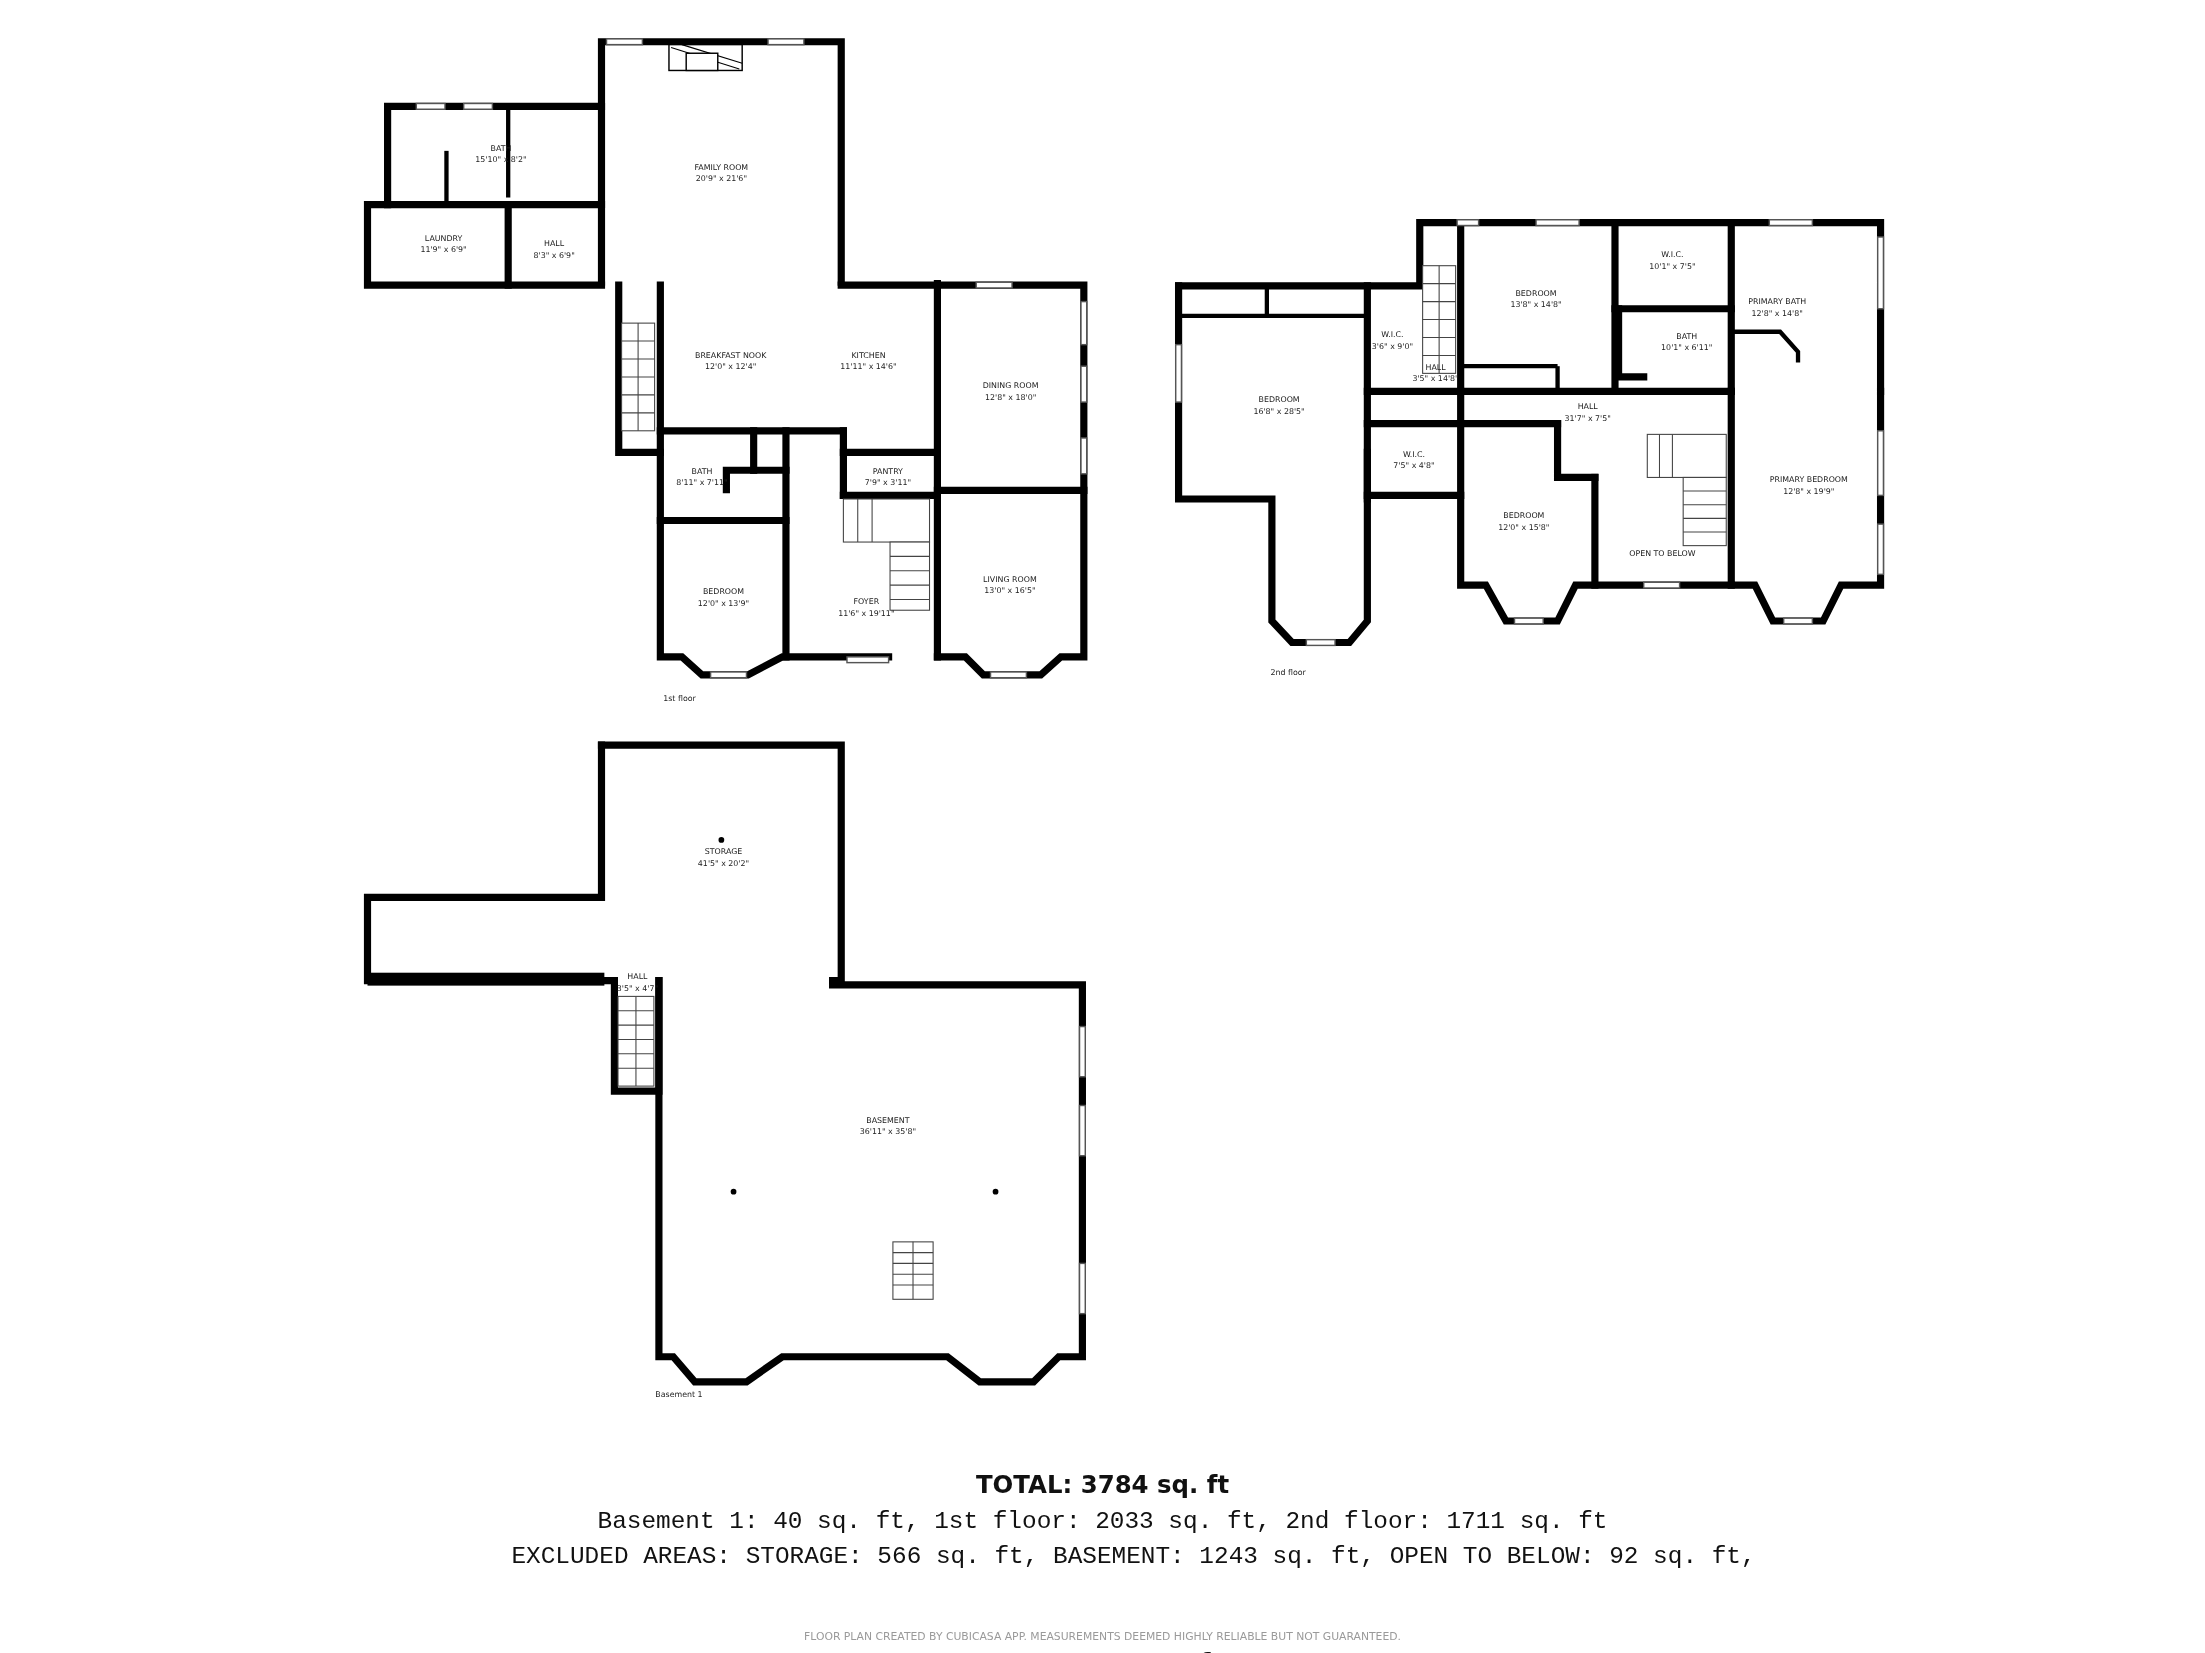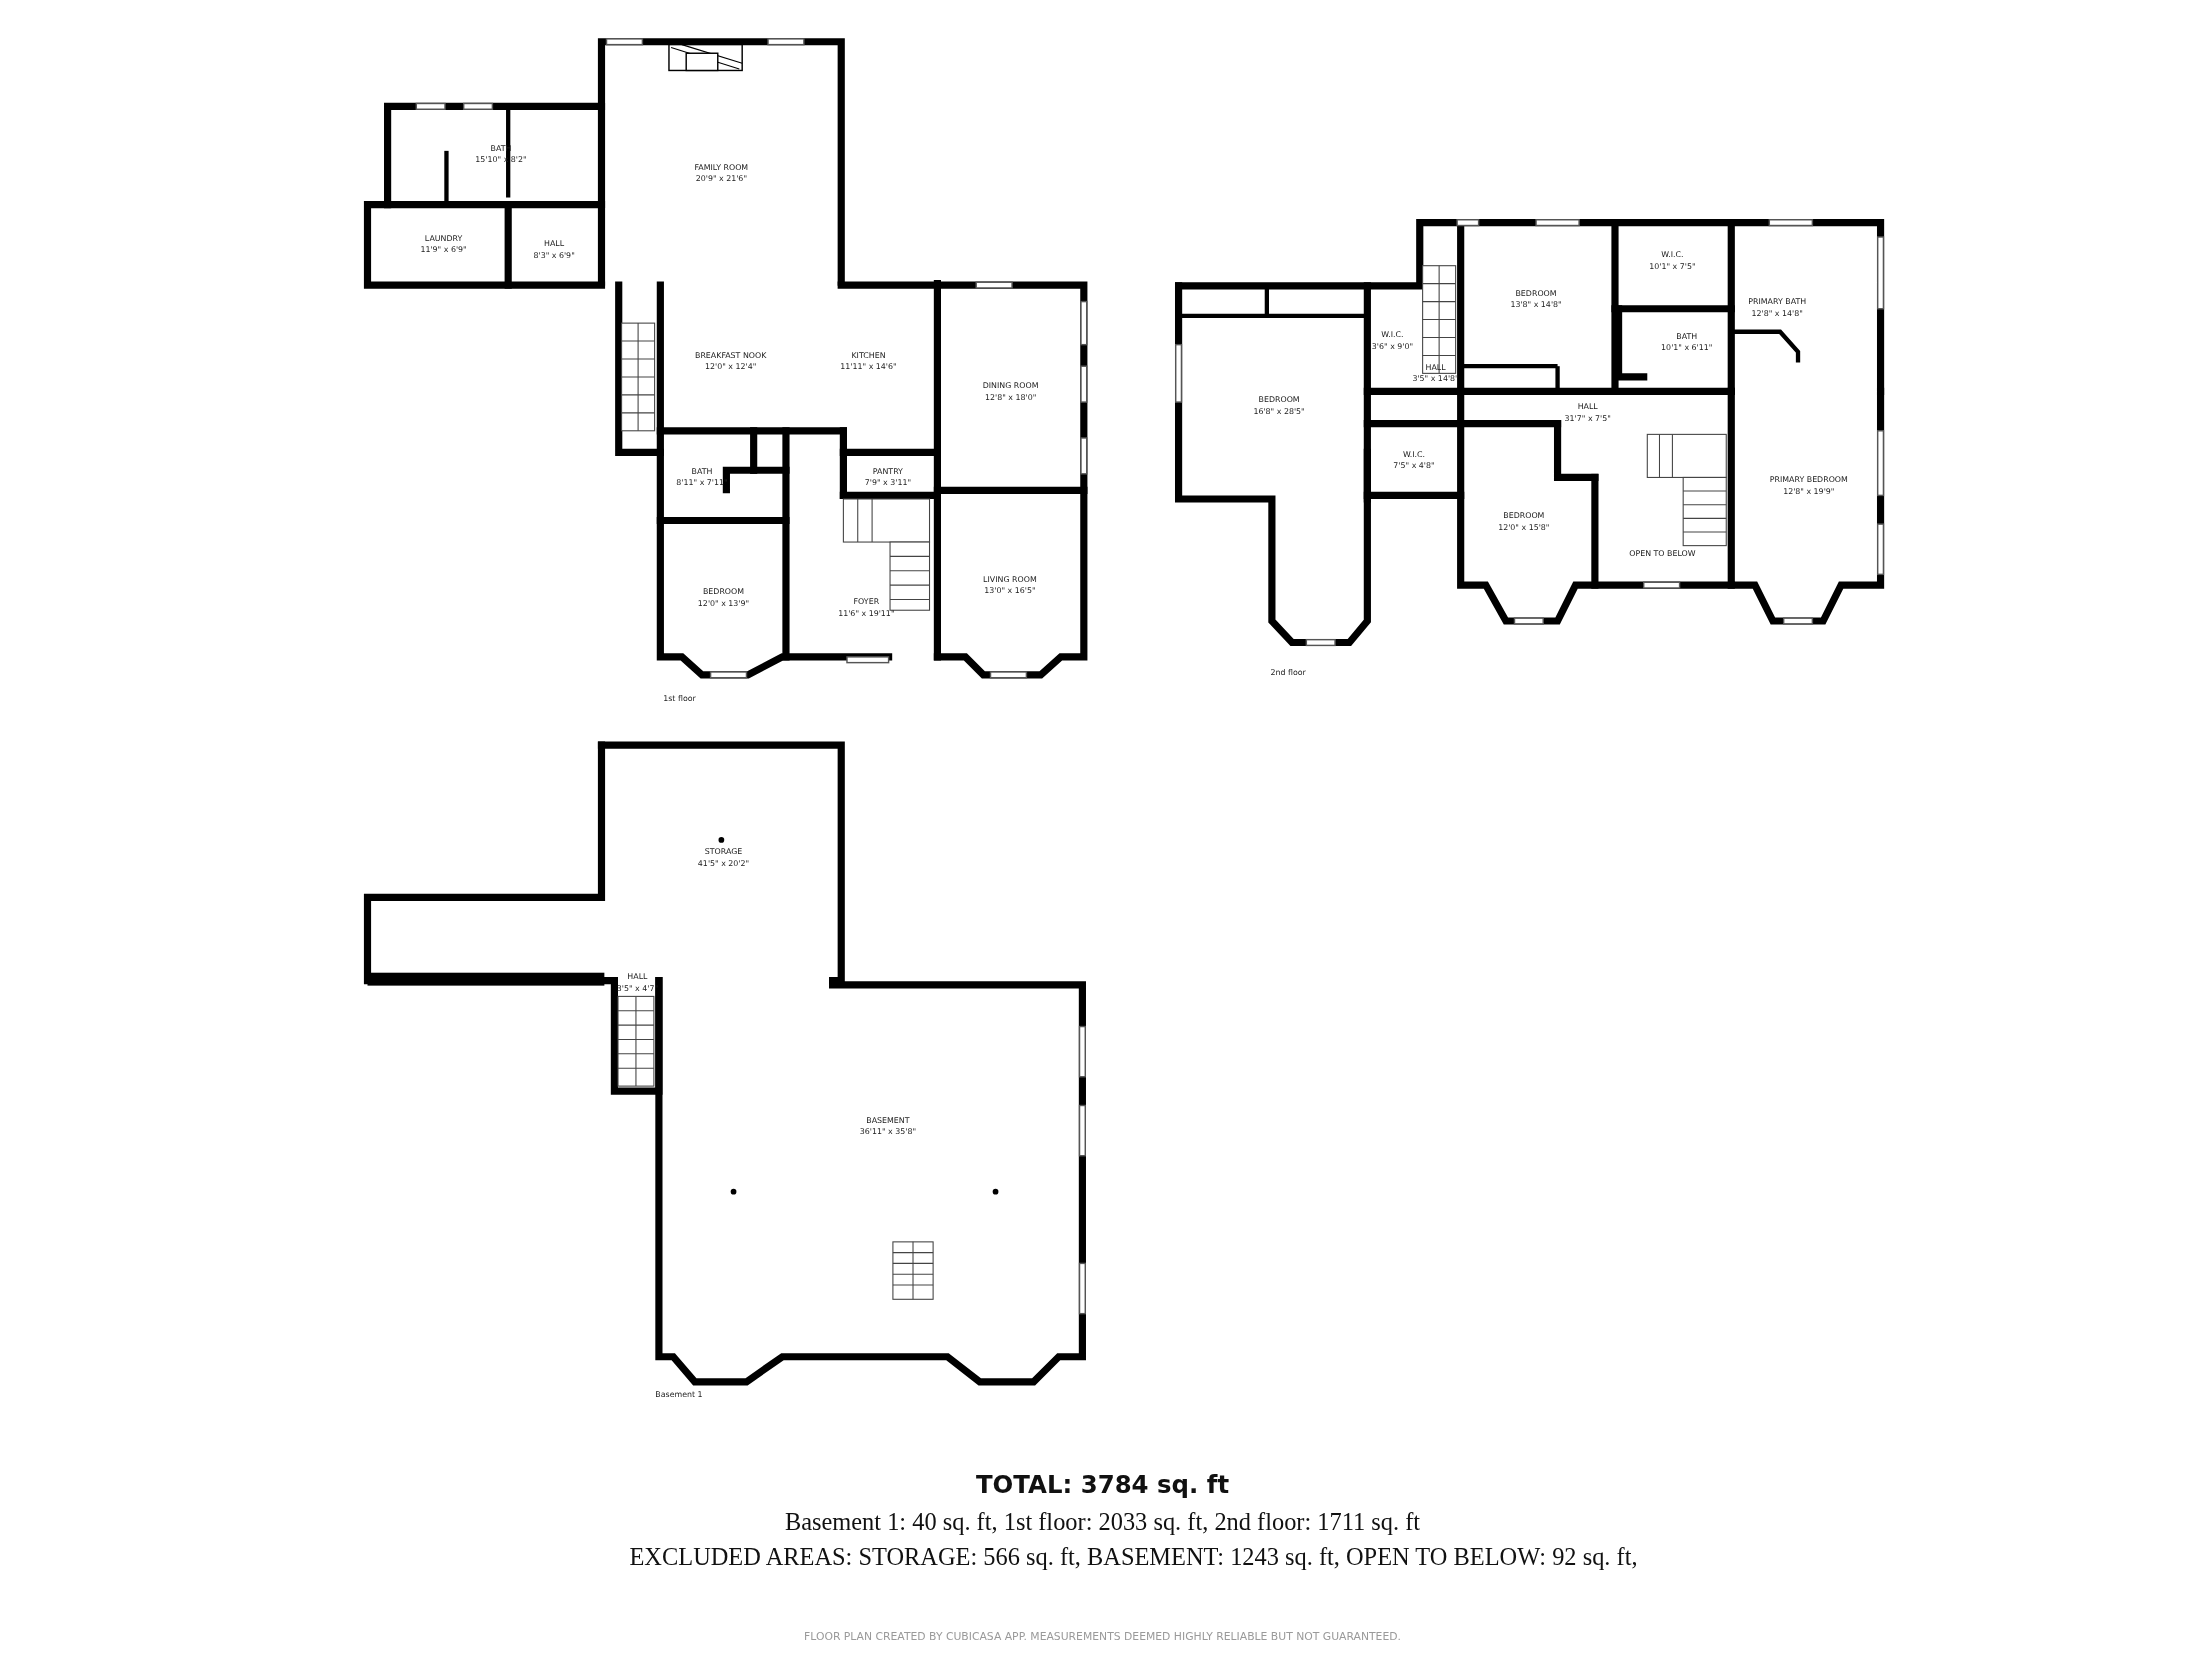--- a/index.html
+++ b/index.html
@@ -9,21 +9,21 @@
   .w { fill: none; stroke: #000; stroke-width: 10; stroke-linejoin: miter; stroke-linecap: square; }
   .wt { fill: none; stroke: #000; stroke-width: 6; }
   .win { fill: #fff; stroke: #555; stroke-width: 2; }
   .stairs line { stroke: #444; stroke-width: 1.5; }
   .stairs rect { fill: #fff; stroke: #444; stroke-width: 1.5; }
   .rl { font-family: "DejaVu Sans", sans-serif; font-size: 11px; fill: #222; text-anchor: middle; }
   .fl { font-family: "DejaVu Sans", sans-serif; font-size: 11px; fill: #222; }
   .dot { fill: #000; }
   .summary { position: absolute; left: 0; width: 2205px; text-align: center; }
   .total { top: 1470px; font-family: "DejaVu Sans", sans-serif; font-weight: bold; font-size: 24.4px; }
-  .line { font-family: Liberation Serif, serif; font-size: 24.4px; }
+  .line { font-family: Liberation Mono, monospace; font-size: 24.4px; }
   .l1 { top: 1508px; } .l2 { top: 1543px; padding-left: 31px; } .l3 { top: 1650px; }
   .disclaimer { top: 1630px; font-family: "DejaVu Sans", sans-serif; font-size: 10.8px; color: #9a9a9a; }
 </style>
 </head>
 <body>
 
 <svg class="plan" viewBox="0 0 3072 2304" xmlns="http://www.w3.org/2000/svg">
 
   <g>
 

